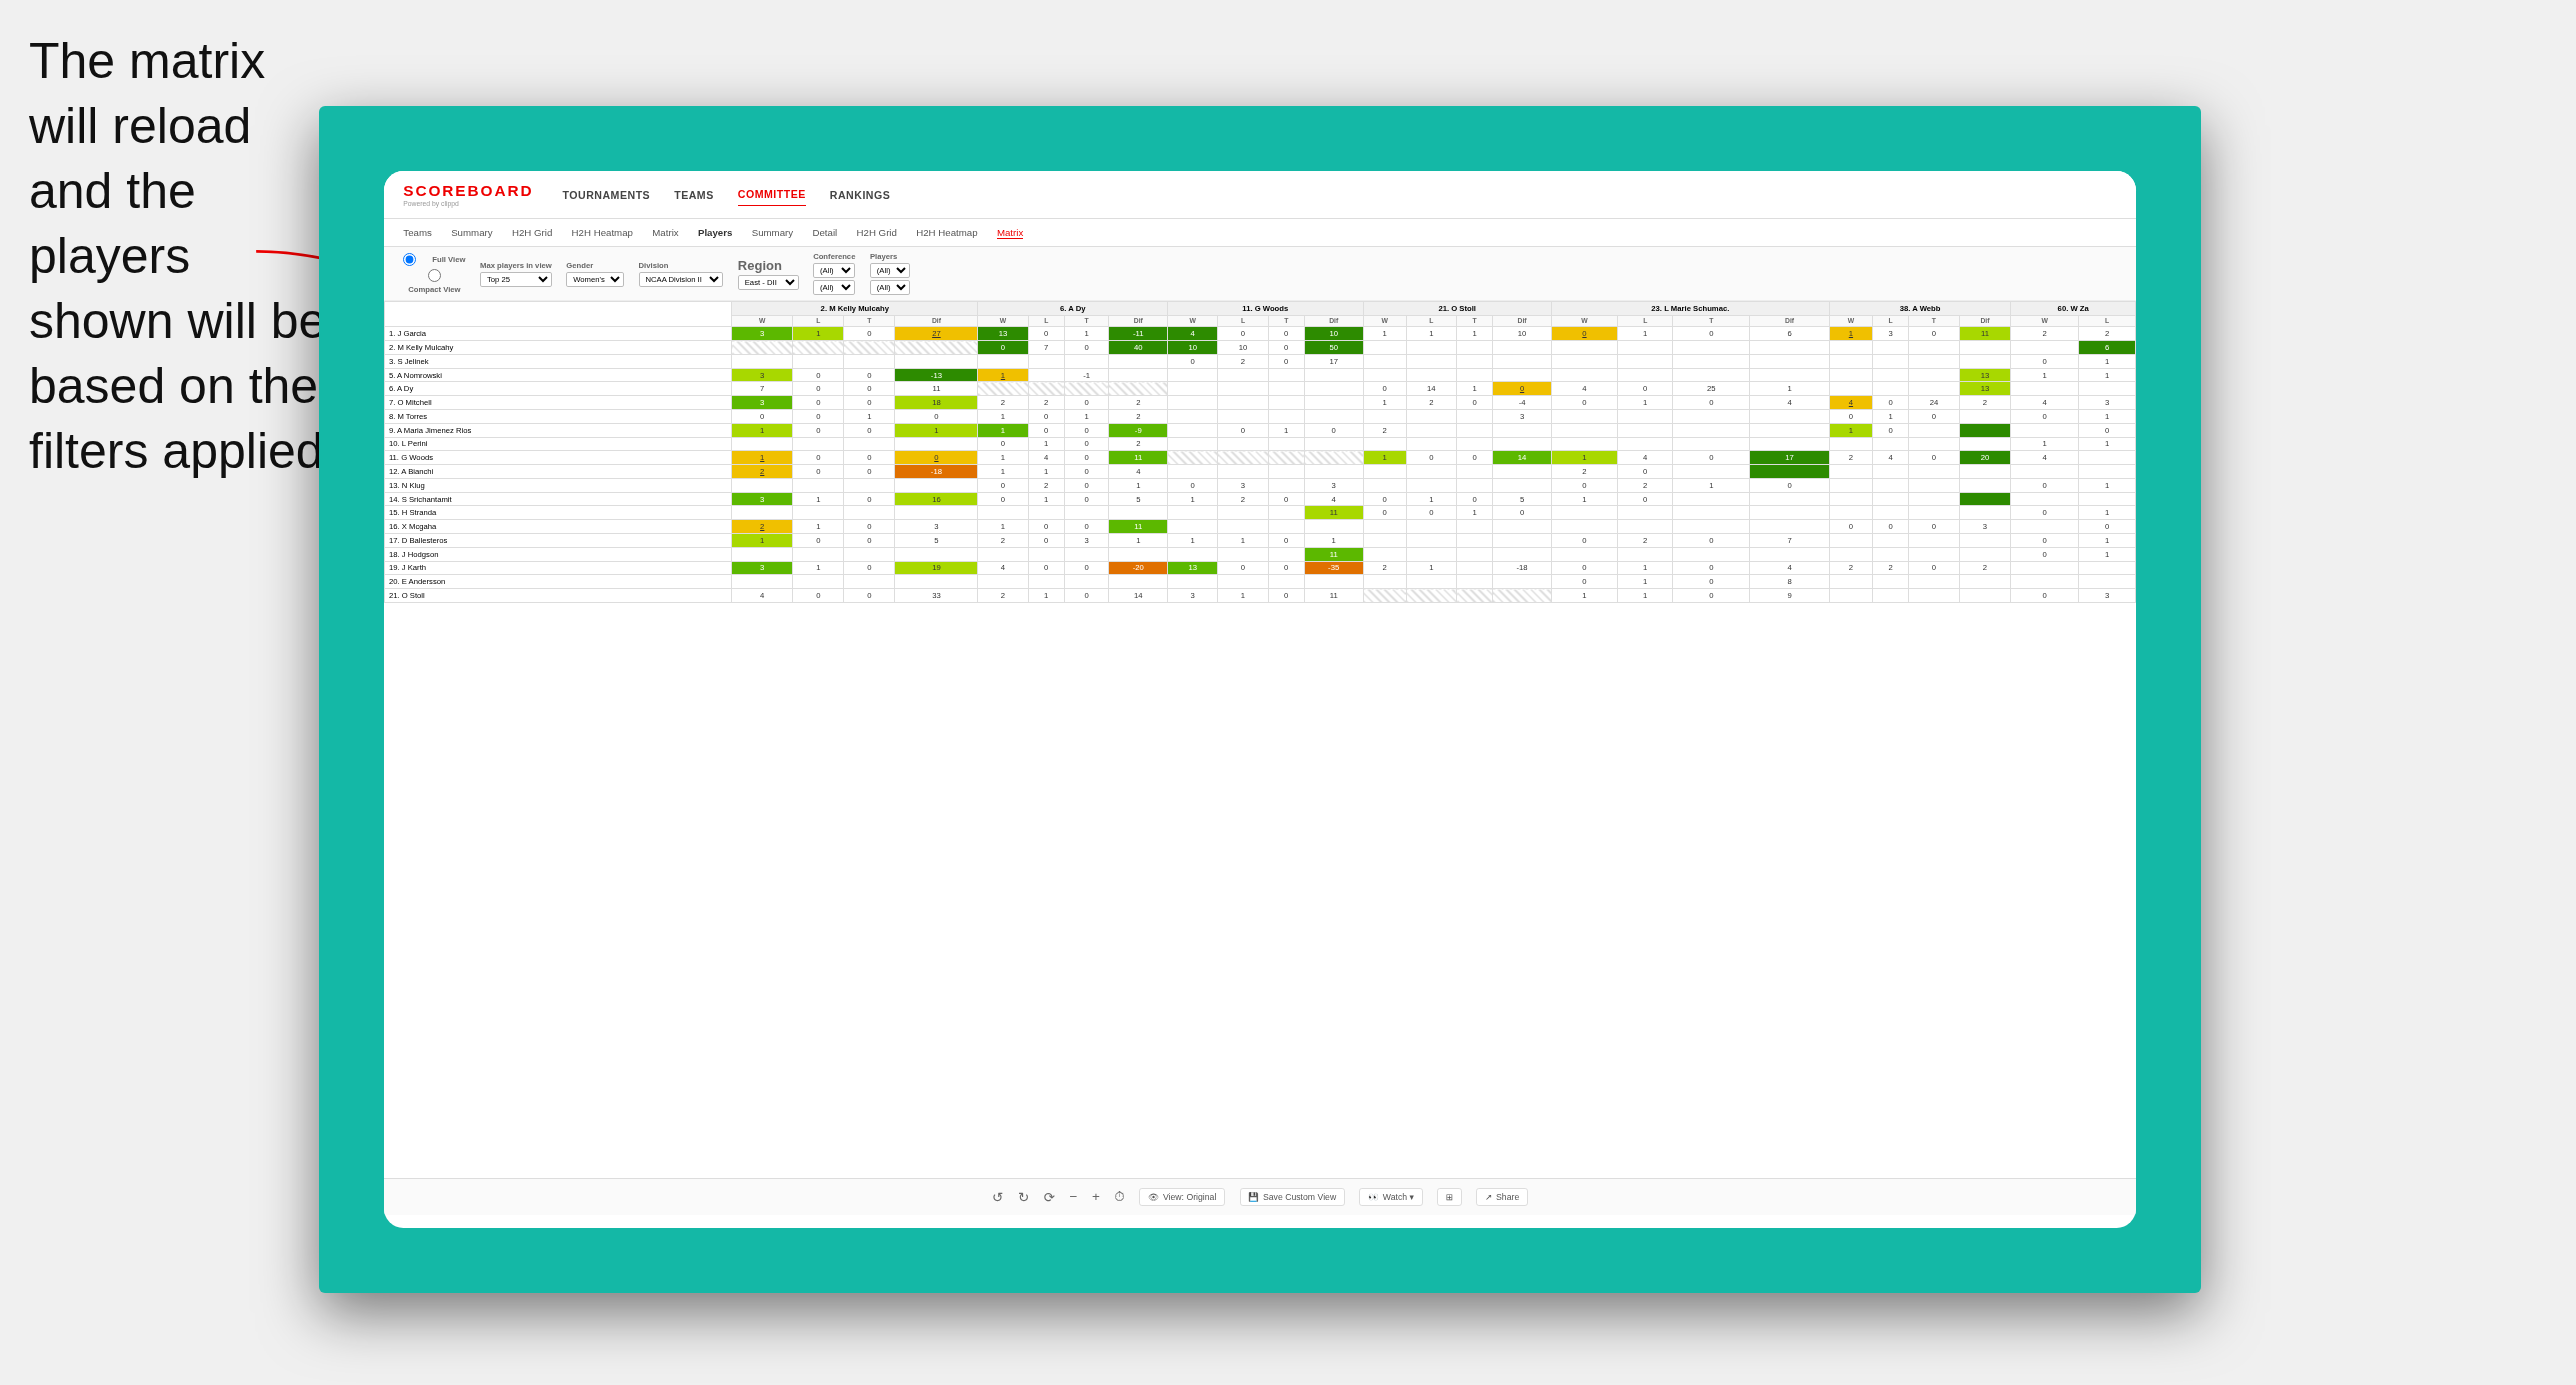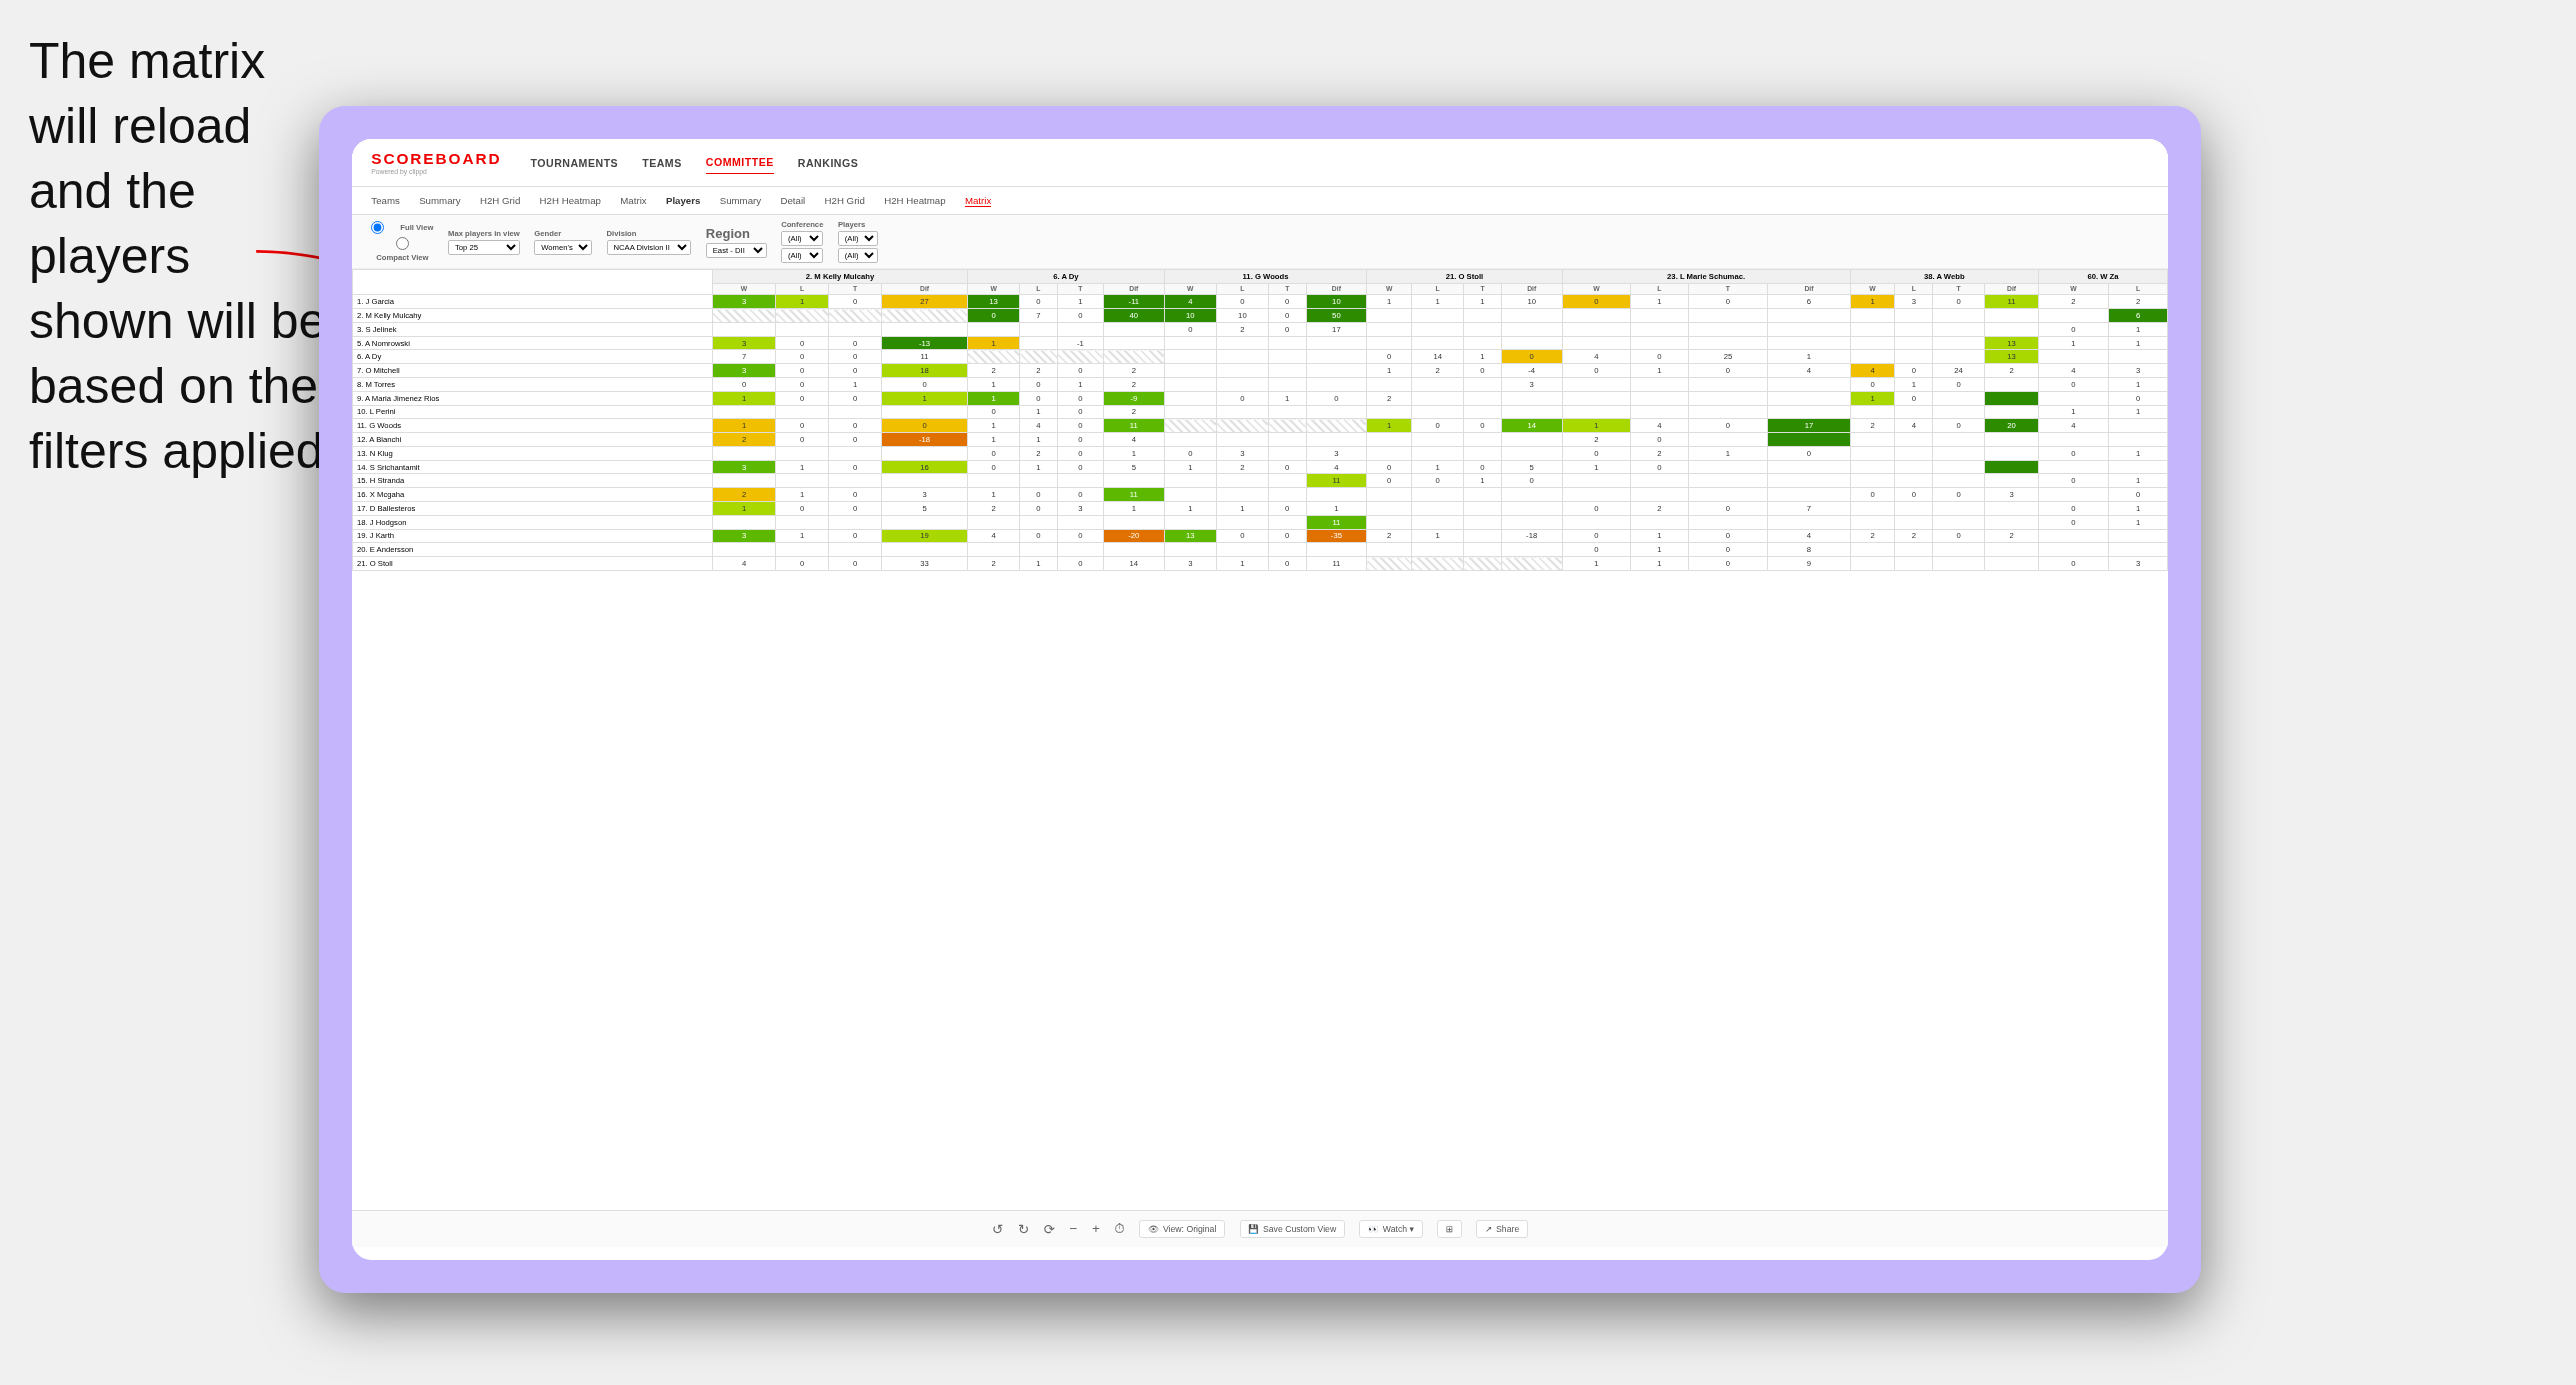--- a/index.html
+++ b/index.html
@@ -24,23 +24,23 @@
       width: 309px;
     }
 
     
     .tablet-frame {
       position: absolute;
       top: 106px;
       left: 319px;
       width: 1882px;
       height: 1187px;
-      background: #c4b5fd;
-      border-radius: 26px;
-      padding: 33px;
+      background: #14b8a6;
+      border-radius: 6px;
+      padding: 65px;
       box-shadow: 0 19.3px 58px rgba(0,0,0,0.5);
     }
 
     .tablet-screen {
       width: 100%;
       height: 100%;
       background: #fff;
       border-radius: 19.3px;
       overflow: hidden;
       position: relative;
@@ -133,21 +133,21 @@
     .subheader {
       background: #f9f9f9;
       font-size: 6.8px;
       color: #666;
     }
 
     
     .cell-green-dark { background: #2d8b00; color: #fff; }
     .cell-green-mid { background: #5cb800; color: #fff; }
     .cell-green-light { background: #a8d800; color: #333; }
-    .cell-yellow { background: #f0c000; color: #333; }
+    .cell-yellow { background: #f0c000; color: #333; text-decoration: underline; }
     .cell-orange { background: #e07000; color: #fff; }
     .cell-white { background: #fff; color: #333; }
     .cell-diagonal { background: repeating-linear-gradient(45deg, #ddd, #ddd 1.9px, #fff 1.9px, #fff 5.8px); }
 
     
     .bottom-toolbar {
       display: flex;
       align-items: center;
       justify-content: center;
       padding: 7.7px 19.3px;

